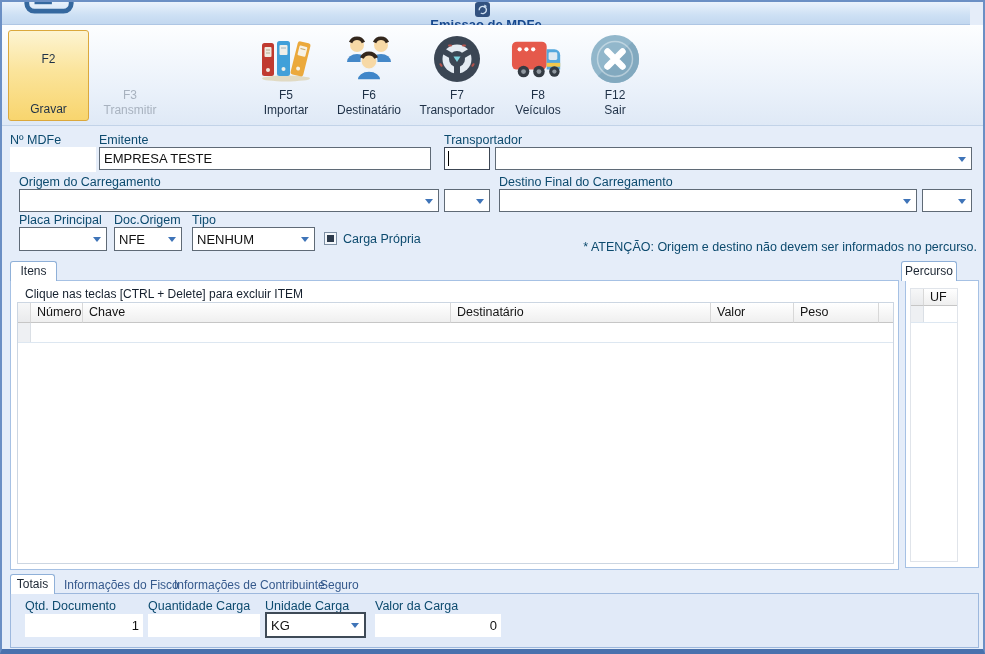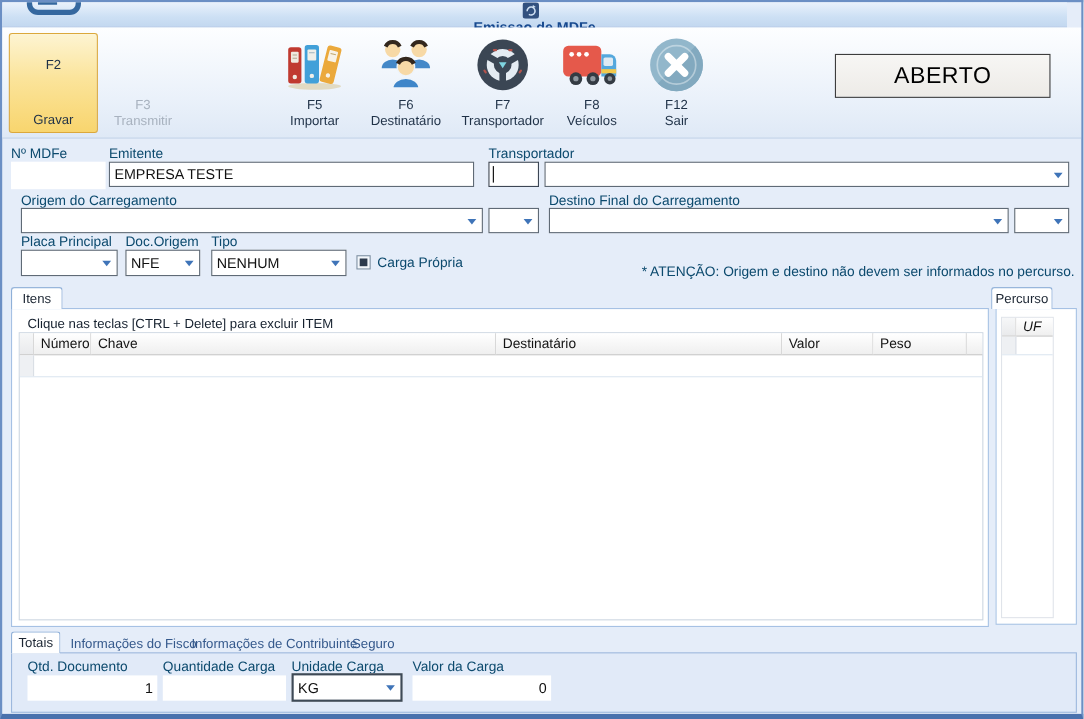--- a/index.html
+++ b/index.html
@@ -252,21 +252,20 @@
           <circle cx="26" cy="26" r="24" fill="#92b7cb"></circle>
           <path d="M43,9 A24,24 0 0 1 9,43 L26,26 Z" fill="#82a9bf"></path>
           <circle cx="26" cy="26" r="17.5" fill="none" stroke="rgba(255,255,255,0.4)" stroke-width="1.5"></circle>
           <path d="M18.5,18.5 L33.5,33.5 M33.5,18.5 L18.5,33.5" stroke="#fff" stroke-width="6.5" stroke-linecap="round"></path>
         </svg>
       </div>
       <span class="tb-key">F12</span>
       <span class="tb-label">Sair</span>
     </div>
 
-    <div class="status-box">ABERTO</div>
   </div>
 
   <span class="lbl" style="left:8px;top:131px;">Nº MDFe</span>
   <input class="txt noborder" style="left: 8px; top: 145px; width: 86px; height: 25px;" value="">
 
   <span class="lbl" style="left:97px;top:131px;">Emitente</span>
   <input class="txt" style="left: 97px; top: 145px; width: 332px; height: 23px;" value="EMPRESA TESTE">
 
   <span class="lbl" style="left:442px;top:131px;">Transportador</span>
   <input class="txt" style="left: 442px; top: 145px; width: 46px; height: 23px; border-color: rgb(60, 70, 84);" value="">
@@ -335,21 +334,21 @@
         <div class="gh" style="width:85px;flex:0 0 auto;">Peso</div>
         <div class="gh" style="flex:1;border-right:none;"></div>
       </div>
       <div class="g-row">
         <div class="rc" style="width:13px;flex:0 0 auto;"></div>
       </div>
     </div>
   </div>
 
   <div class="tab" style="left:899px;top:259px;width:56px;">Percurso</div>
-  <div class="panel" style="left:903px;top:278px;width:74px;height:288px;font-style:italic;">
+  <div class="panel" style="left:903px;top:278px;width:74px;height:288px;">
     <div class="grid" style="left:4px;top:7px;width:48px;height:274px;border-color:#e0e4ea;">
       <div class="g-header" style="height:17px;">
         <div class="gh sel" style="width:13px;flex:0 0 auto;"></div>
         <div class="gh" style="flex:1;border-right:none;padding-top:1px;">UF</div>
       </div>
       <div class="g-row" style="height:17px;">
         <div class="rc" style="width:13px;flex:0 0 auto;"></div>
       </div>
     </div>
   </div>

